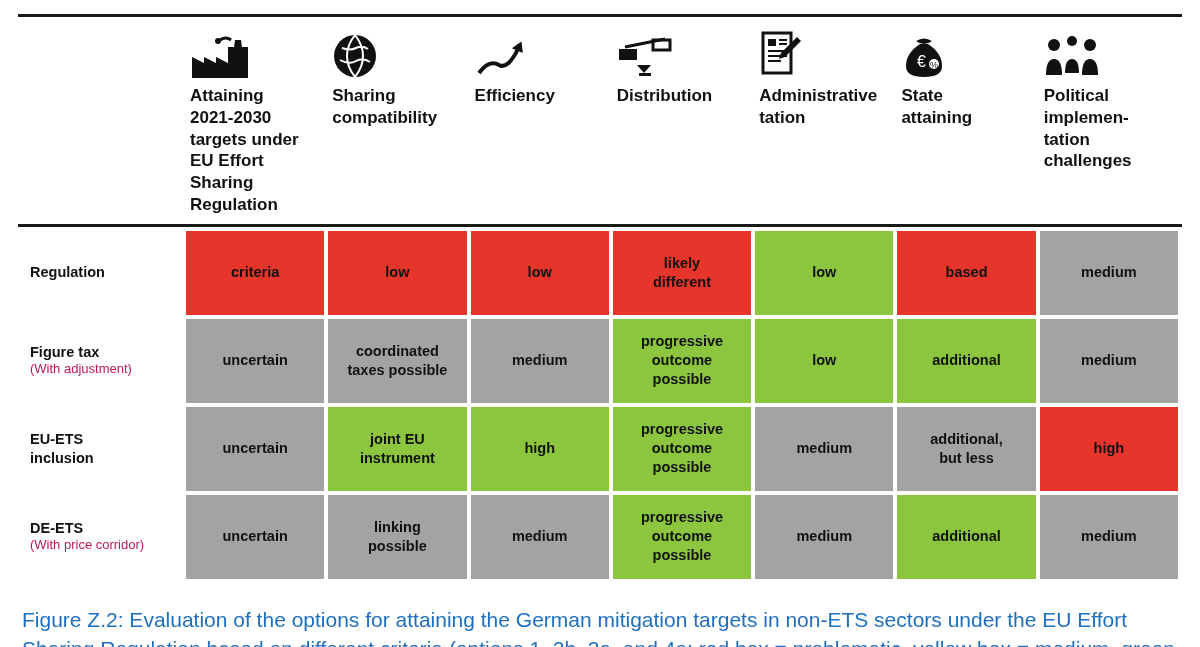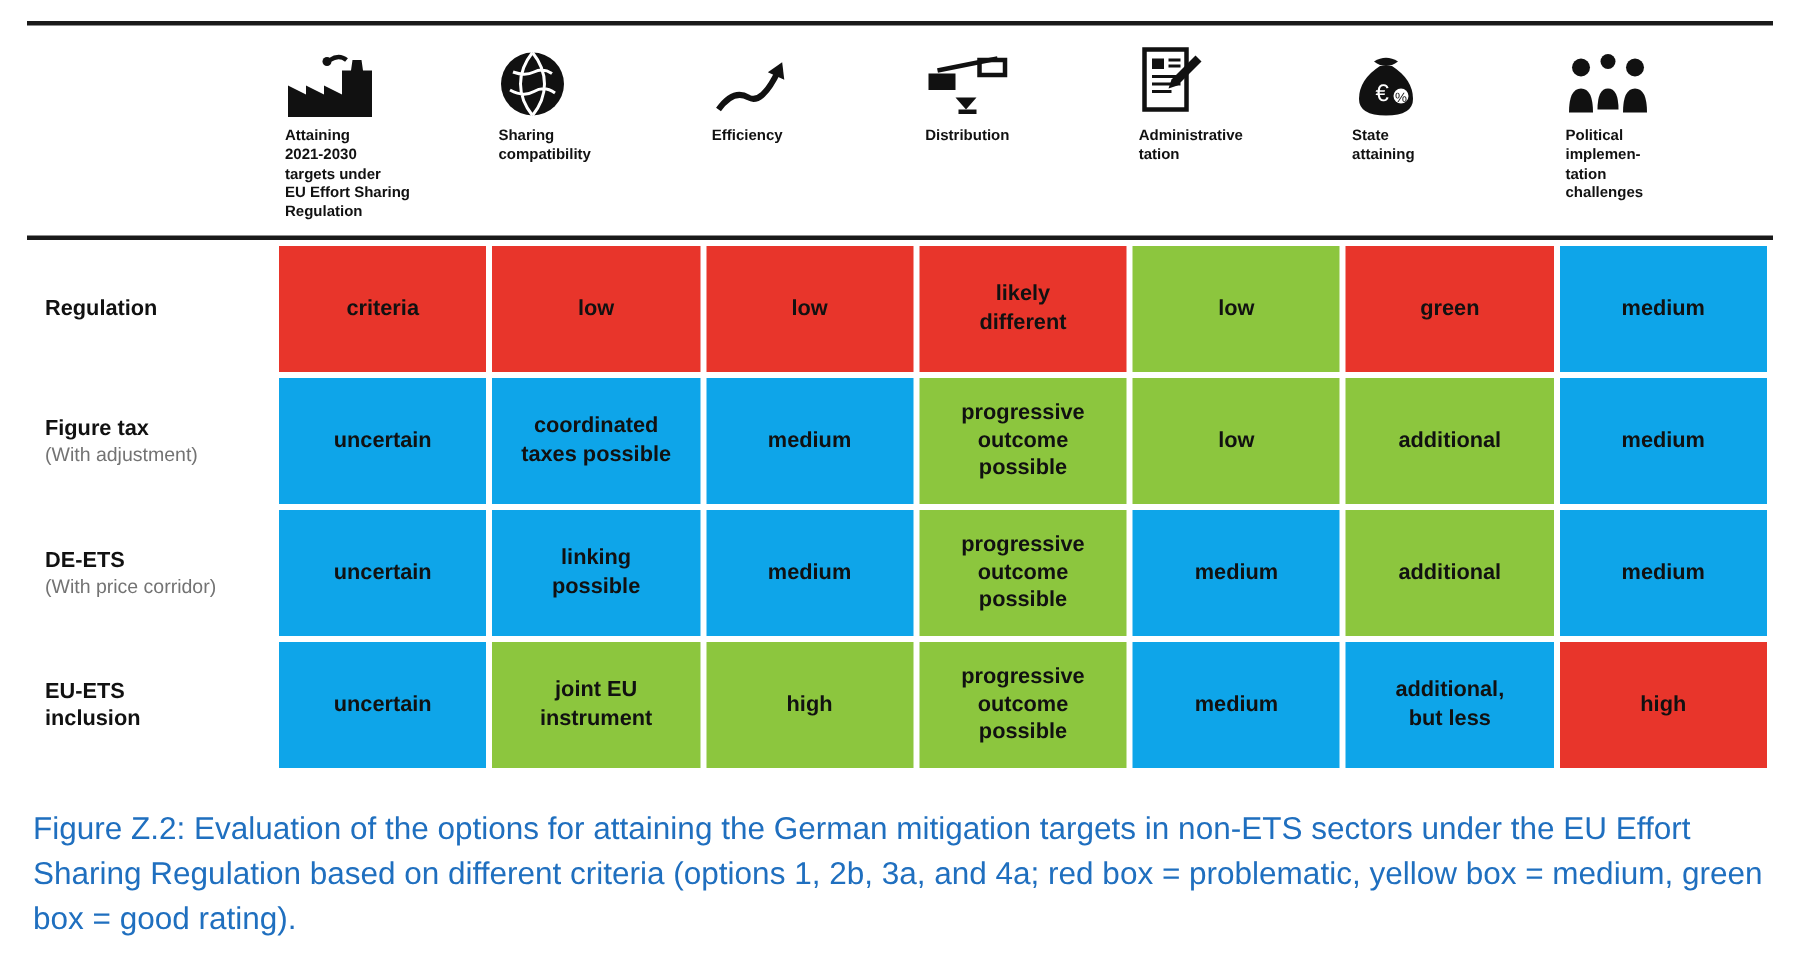--- a/index.html
+++ b/index.html
@@ -47,58 +47,58 @@
     vertical-align: top;
     padding: 10px 4px 8px 4px;
   }
   .hdr-icon {
     height: 52px;
     display: flex;
     align-items: flex-end;
     margin-bottom: 6px;
   }
   .hdr-label {
-    font-size: 10px;
+    font-size: 17px;
     font-weight: bold;
     line-height: 1.28;
     color: #111111;
     white-space: pre-line;
   }
 
   .rowlabel {
     vertical-align: middle;
     padding: 4px 6px 4px 8px;
   }
   .rowlabel .main {
     font-size: 14.5px;
     font-weight: bold;
     line-height: 1.25;
     white-space: pre-line;
   }
   .rowlabel .sub {
     font-size: 13px;
     font-weight: normal;
     line-height: 1.25;
-    color: #737373;
+    color: #be185d;
     white-space: pre-line;
   }
 
   td.cell {
     text-align: center;
     vertical-align: middle;
     height: 72px;
     font-size: 14.5px;
     font-weight: bold;
     line-height: 1.3;
     color: #111111;
     white-space: pre-line;
     padding: 6px 6px;
   }
   td.cell.red    { background: #e8352b; }
-  td.cell.yellow { background: #0ea5e9; }
+  td.cell.yellow { background: #a3a3a3; }
   td.cell.green  { background: #8cc63e; }
 
   .caption {
     margin-top: 22px;
     padding: 0 4px;
     color: #1f6fbf;
     font-size: 21px;
     line-height: 1.42;
     font-family: "Liberation Sans", sans-serif;
   }
@@ -242,54 +242,37 @@
       <td class="rowlabel">
         <div class="main">Regulation</div>
         <div class="sub"></div>
       </td>
       <td class="cell red">criteria</td>
       <td class="cell red">low</td>
       <td class="cell red">low</td>
       <td class="cell red">likely
 different</td>
       <td class="cell green">low</td>
-      <td class="cell red">green</td>
+      <td class="cell red">based</td>
       <td class="cell yellow">medium</td>
     </tr>
 
     <tr>
       <td class="rowlabel">
         <div class="main">Figure tax</div>
         <div class="sub">(With adjustment)</div>
       </td>
       <td class="cell yellow">uncertain</td>
       <td class="cell yellow">coordinated
 taxes possible</td>
       <td class="cell yellow">medium</td>
       <td class="cell green">progressive
 outcome
 possible</td>
       <td class="cell green">low</td>
-      <td class="cell green">additional</td>
-      <td class="cell yellow">medium</td>
-    </tr>
-
-    <tr>
-      <td class="rowlabel">
-        <div class="main">DE-ETS</div>
-        <div class="sub">(With price corridor)</div>
-      </td>
-      <td class="cell yellow">uncertain</td>
-      <td class="cell yellow">linking
-possible</td>
-      <td class="cell yellow">medium</td>
-      <td class="cell green">progressive
-outcome
-possible</td>
-      <td class="cell yellow">medium</td>
       <td class="cell green">additional</td>
       <td class="cell yellow">medium</td>
     </tr>
 
     <tr>
       <td class="rowlabel">
         <div class="main">EU-ETS
 inclusion</div>
         <div class="sub"></div>
       </td>
@@ -298,18 +281,35 @@
 instrument</td>
       <td class="cell green">high</td>
       <td class="cell green">progressive
 outcome
 possible</td>
       <td class="cell yellow">medium</td>
       <td class="cell yellow">additional,
 but less</td>
       <td class="cell red">high</td>
     </tr>
+
+    <tr>
+      <td class="rowlabel">
+        <div class="main">DE-ETS</div>
+        <div class="sub">(With price corridor)</div>
+      </td>
+      <td class="cell yellow">uncertain</td>
+      <td class="cell yellow">linking
+possible</td>
+      <td class="cell yellow">medium</td>
+      <td class="cell green">progressive
+outcome
+possible</td>
+      <td class="cell yellow">medium</td>
+      <td class="cell green">additional</td>
+      <td class="cell yellow">medium</td>
+    </tr>
   </tbody>
     </table>
 
   <div class="caption">Figure Z.2: Evaluation of the options for attaining the German mitigation targets in non-ETS sectors under the EU Effort Sharing Regulation based on different criteria (options 1, 2b, 3a, and 4a; red box = problematic, yellow box = medium, green box = good rating).</div>
 
 </div>
 
 </body></html>

